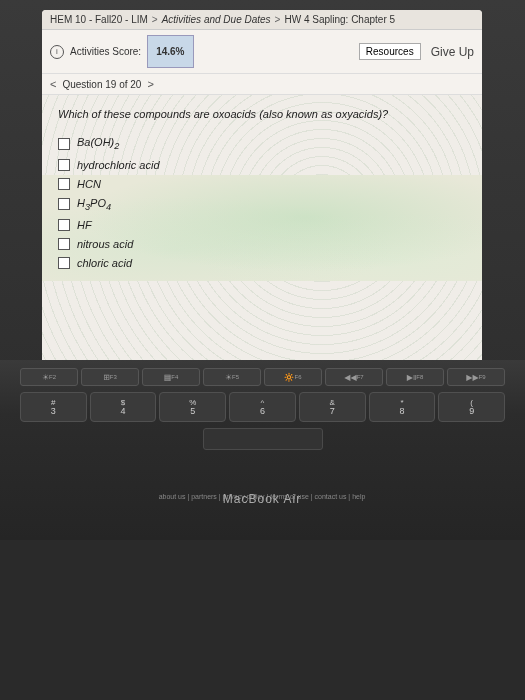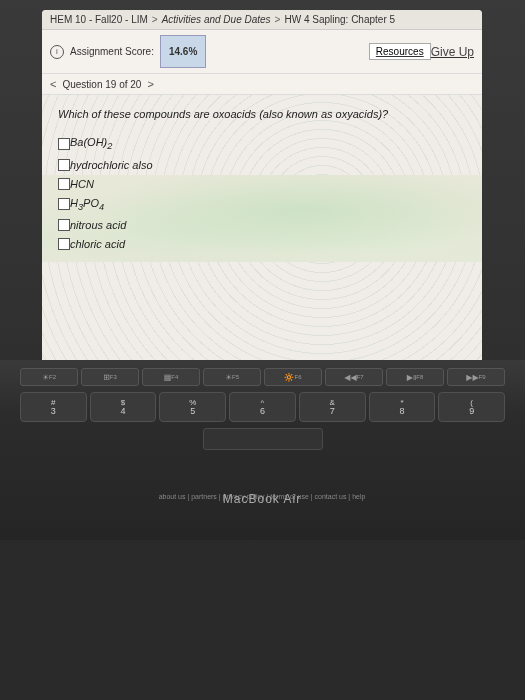--- a/index.html
+++ b/index.html
@@ -129,23 +129,23 @@
       display: inline-flex;
       align-items: center;
       justify-content: center;
       font-size: 8px;
       color: #555;
     }
 
     .score-right {
       display: flex;
       align-items: center;
+      gap: 10px;
       font-size: 10px;
       color: #333;
-      text-decoration: underline;
     }
 
     .resources-btn {
       display: flex;
       align-items: center;
       gap: 3px;
       border: 1px solid #aaa;
       padding: 2px 6px;
       background: #fff;
       font-size: 10px;
@@ -189,20 +189,21 @@
     .options-list {
       list-style: none;
       display: flex;
       flex-direction: column;
       gap: 7px;
     }
 
     .option-item {
       display: flex;
       align-items: center;
+      gap: 7px;
       font-size: 11px;
       color: #222;
     }
 
     .checkbox {
       width: 12px;
       height: 12px;
       border: 1.5px solid #555;
       background: #fff;
       flex-shrink: 0;
@@ -336,21 +337,21 @@
         <span class="breadcrumb-sep"> &gt; </span>
         <span style="cursor:pointer;color:#333;font-style:italic;">Activities and Due Dates</span>
         <span class="breadcrumb-sep"> &gt; </span>
         <span style="cursor:pointer;color:#333;">HW 4 Sapling: Chapter 5</span>
       </div>
     </div>
 
     <div class="score-bar">
       <div class="score-left">
         <span class="info-icon">i</span>
-        <span>Assignment Score:</span>
+        <span>Activities Score:</span>
         <span class="score-badge">14.6%</span>
       </div>
       <div class="score-right">
         <button class="resources-btn">Resources</button>
         <span style="cursor:pointer;color:#444;font-size:12px;">Give Up</span>
       </div>
     </div>
 
     <div class="question-nav">
       <span class="nav-arrow">&lt;</span>
@@ -366,33 +367,37 @@
 
         <ul class="options-list">
 
           <li class="option-item">
             <span class="checkbox"></span>
             <span class="option-label">Ba(OH)<sub>2</sub></span>
           </li>
 
           <li class="option-item">
             <span class="checkbox"></span>
-            <span class="option-label">hydrochloric also</span>
+            <span class="option-label">hydrochloric acid</span>
           </li>
 
           <li class="option-item">
             <span class="checkbox"></span>
             <span class="option-label">HCN</span>
           </li>
 
           <li class="option-item">
             <span class="checkbox"></span>
             <span class="option-label">H<sub>3</sub>PO<sub>4</sub></span>
           </li>
 
+          <li class="option-item">
+            <span class="checkbox"></span>
+            <span class="option-label">HF</span>
+          </li>
 
           <li class="option-item">
             <span class="checkbox"></span>
             <span class="option-label">nitrous acid</span>
           </li>
 
           <li class="option-item">
             <span class="checkbox"></span>
             <span class="option-label">chloric acid</span>
           </li>

